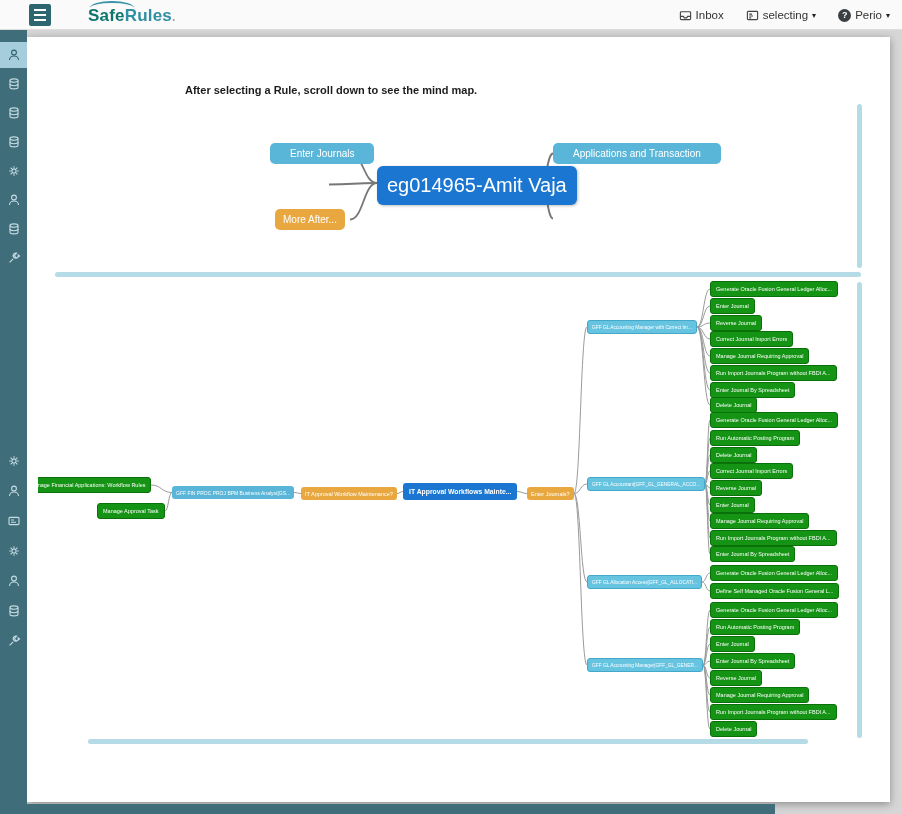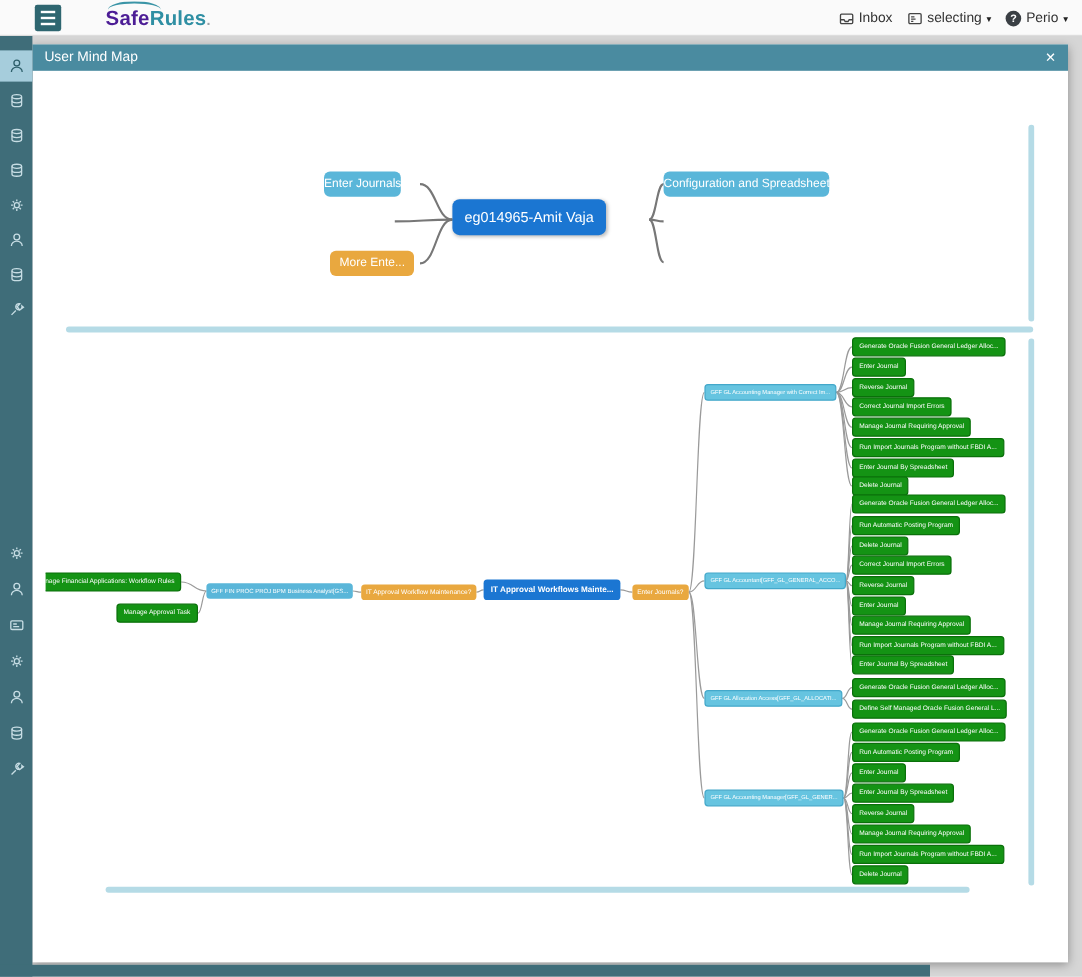--- a/index.html
+++ b/index.html
@@ -5,24 +5,24 @@
   * { margin:0; padding:0; box-sizing:border-box; }
   html,body { font-family:"Liberation Sans", sans-serif; }
   .page { position:relative; width:902px; height:814px; background:#d6d6d6; overflow:hidden; }
 
   
   .header { position:absolute; left:0; top:0; width:902px; height:30px; background:#fafafa; border-bottom:1px solid #ddd; z-index:30; }
   .hamburger { position:absolute; left:29px; top:4px; width:22px; height:22px; background:#2e6670; border-radius:2px; display:flex; flex-direction:column; justify-content:center; gap:3px; align-items:center; cursor:pointer; }
   .hamburger span { display:block; width:12px; height:2px; background:#fff; }
   .logo { position:absolute; left:88px; top:6px; font-size:17px; font-weight:bold; letter-spacing:0.2px; }
   .logo .arc { position:absolute; left:2px; top:-5px; width:44px; height:14px; border-top:2.5px solid #3a94a6; border-radius:50%; }
-  .logo .safe { color:#4c1d95; }
+  .logo .safe { color:#0f766e; }
   .logo .paas { color:#2f8fa3; }
   .logo .dot { color:#9aa0a6; font-size:12px; }
-  .header-right { position:absolute; right:12px; top:0; height:30px; display:flex; align-items:center; gap:12px; font-size:11.5px; color:#333; }
+  .header-right { position:absolute; right:12px; top:0; height:30px; display:flex; align-items:center; gap:22px; font-size:11.5px; color:#333; }
   .hr-item { display:flex; align-items:center; gap:4px; cursor:pointer; }
   .hr-item svg { width:13px; height:13px; stroke:#444; fill:none; stroke-width:1.2; }
   .caret { font-size:8px; color:#222; }
   .help-badge { width:13px; height:13px; border-radius:50%; background:#3a3f44; color:#fff; font-size:9px; font-weight:bold; display:flex; align-items:center; justify-content:center; }
 
   
   .sidebar { position:absolute; left:0; top:30px; width:27px; height:784px; background:#3f6d79; z-index:20; }
   .sb-item { position:absolute; left:0; width:27px; height:26px; display:flex; align-items:center; justify-content:center; cursor:pointer; }
   .sb-item svg { width:14px; height:14px; stroke:#c7dde4; fill:none; stroke-width:1.1; }
   .sb-item.active { background:#a6cddc; }
@@ -37,22 +37,22 @@
   
   .panel { position:absolute; overflow:hidden; background:#fff; }
   #panel-overview { left:11px; top:63px; width:824px; height:178px; }
   #panel-detail  { left:11px; top:243px; width:824px; height:466px; }
   .panel svg.edges { position:absolute; left:0; top:0; width:100%; height:100%; }
   #panel-overview svg.edges path { stroke:#777; stroke-width:1.8; fill:none; }
   #panel-detail svg.edges path { stroke:#9a9a9a; stroke-width:1; fill:none; }
 
   .node { position:absolute; white-space:nowrap; color:#fff; cursor:pointer; }
   
-  .n-center { background:#1b76d2; font-size:12px; padding:8px 10px; border-radius:6px; box-shadow:1px 1px 3px rgba(0,0,0,0.25); }
-  .n-sky    { background:#5ab6d9; font-size:10px; padding:5px 0; border-radius:5px; }
+  .n-center { background:#1b76d2; font-size:20px; padding:8px 10px; border-radius:6px; box-shadow:1px 1px 3px rgba(0,0,0,0.25); }
+  .n-sky    { background:#5ab6d9; font-size:10px; padding:5px 20px; border-radius:5px; }
   .n-orange { background:#e9a83f; font-size:10px; padding:5px 8px; border-radius:5px; }
   .n-selected { background:#dcc012; font-size:10px; padding:6px 8px; border-radius:5px; box-shadow:3px 3px 5px rgba(0,0,0,0.45); }
   
   .n-green { background:#149314; border:1px solid #0a700a; font-size:5.5px; padding:4px 5px; border-radius:3px; }
   .n-teal  { background:#66c4e0; border:1px solid #44a8ca; font-size:4.8px; padding:3.5px 4px; border-radius:3px; }
   .n-dsky  { background:#5ab6d9; font-size:5px; padding:3.5px 4px; border-radius:3px; }
   .n-dorange { background:#e9a83f; font-size:5.5px; padding:3.5px 4px; border-radius:3px; }
   .n-dblue { background:#1b76d2; font-size:6.8px; font-weight:bold; padding:5px 6px; border-radius:3px; }
 
   
@@ -194,40 +194,37 @@
       </div>
       <div class="sb-item" style="top: 598px;">
         <svg viewBox="0 0 14 14">
           <path d="M10.8 3.4 a2.6 2.6 0 1 1 -2 -1.6 L7 4.6 l2.4 2.4 2.8 -2.8 Z" transform="rotate(8 7 7)"></path>
           <path d="M6.2 7.8 L2.6 11.4"></path>
         </svg>
       </div>
     </div>
 
   <div class="modal">
-    <div class="modal-titlebar">
-      <span>User Mind Map</span>
-      <span class="modal-close">✕</span>
-    </div>
+    <div class="instruction">After selecting a Rule, scroll down to see the mind map.</div>
 
     <div class="panel" id="panel-overview">
       <svg class="edges">
           <path d="M 312 53.5 C 325.5 53.5, 325.5 83, 339 83"></path>
           <path d="M 291 84.5 C 315 84.5, 315 83, 339 83"></path>
           <path d="M 312 119.5 C 325.5 119.5, 325.5 83, 339 83"></path>
           <path d="M 503 83 C 509 83, 509 53.5, 515 53.5"></path>
           <path d="M 503 83 C 509 83, 509 84.5, 515 84.5"></path>
           <path d="M 503 83 C 509 83, 509 118.5, 515 118.5"></path>
         </svg>
       <div class="sbar v1"></div>
       <div class="sbar h1"></div>
     <div class="node n-center" style="left: 339px; top: 66px;">eg014965-Amit Vaja</div>
         <div class="node n-sky" style="left: 232px; top: 43px;">Enter Journals</div>
-        <div class="node n-orange" style="left: 237px; top: 109px;">More Ente...</div>
-        <div class="node n-sky" style="left: 515px; top: 43px;">Configuration and Spreadsheet</div>
+        <div class="node n-orange" style="left: 237px; top: 109px;">More After...</div>
+        <div class="node n-sky" style="left: 515px; top: 43px;">Applications and Transaction</div>
       </div>
 
     <div class="panel" id="panel-detail">
       <svg class="edges">
           <path d="M 113 205 C 123.5 205, 123.5 212.5, 134 212.5"></path>
           <path d="M 127 231 C 130.5 231, 130.5 212.5, 134 212.5"></path>
           <path d="M 256 212.5 C 259.5 212.5, 259.5 213.5, 263 213.5"></path>
           <path d="M 359 213.5 C 362 213.5, 362 211.5, 365 211.5"></path>
           <path d="M 479 211.5 C 484 211.5, 484 213.5, 489 213.5"></path>
           <path d="M 536 213.5 C 542.5 213.5, 542.5 47, 549 47"></path>

